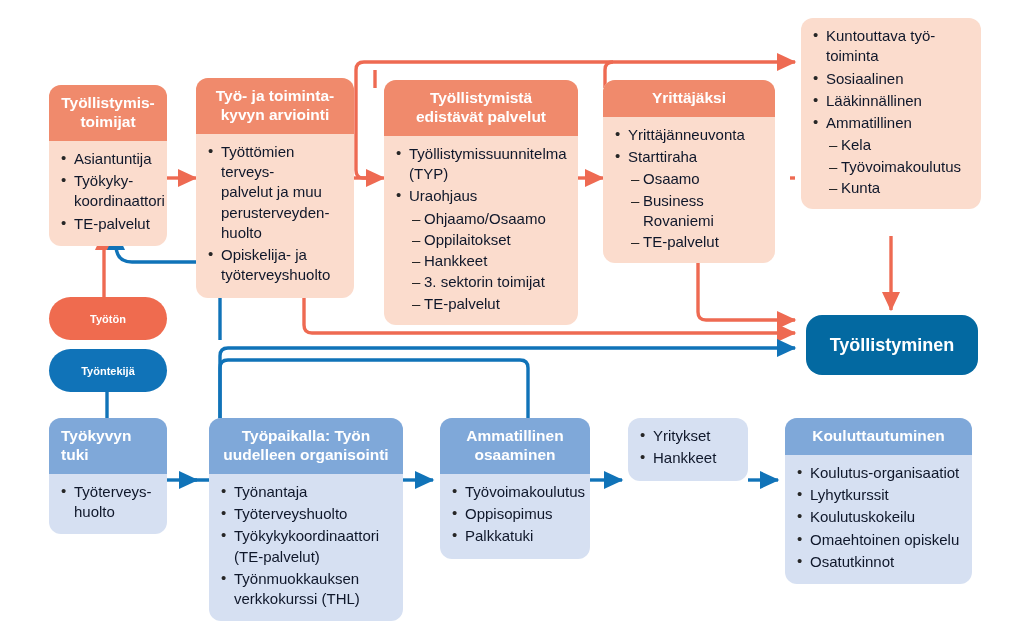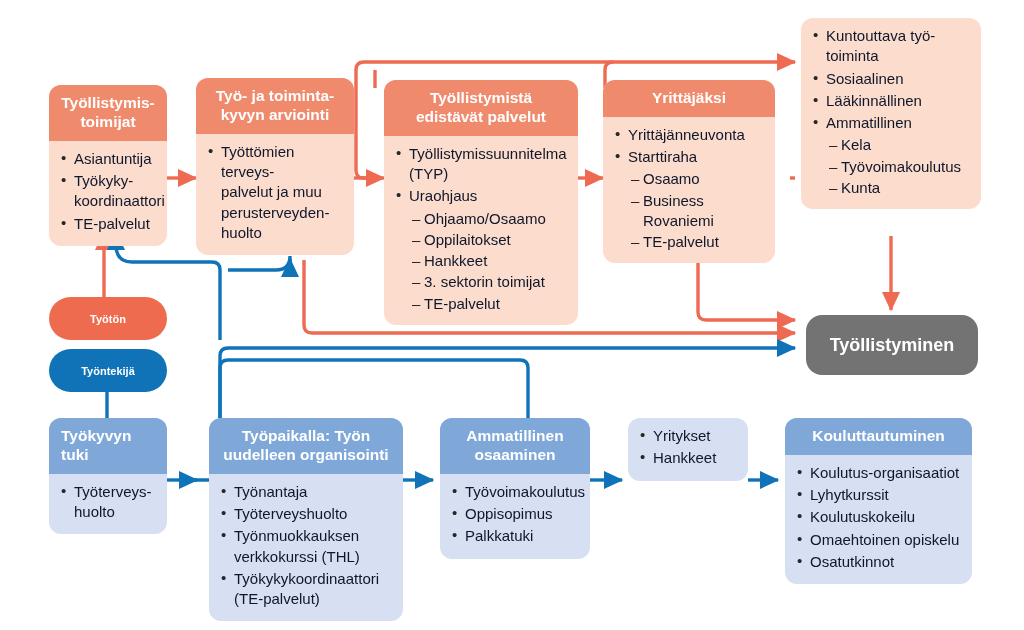--- a/index.html
+++ b/index.html
@@ -86,21 +86,21 @@
     display: flex;
     align-items: center;
     justify-content: center;
     color: #ffffff;
     font-weight: bold;
     font-size: 11px;
     box-sizing: border-box;
   }
   .pill.coral-solid { background: #EF6B4F; }
   .pill.blue-solid  { background: #1073B8; }
-  .pill.amber-solid { background: #737373; font-size: 18px; border-radius: 16px; }
+  .pill.amber-solid { background: #0369a1; font-size: 18px; border-radius: 16px; }
 </style>
 </head>
 <body>
 
 <div id="canvas">
 
   <svg id="edges" viewBox="0 0 1024 630">
     <defs>
       <marker id="arrC" markerWidth="7" markerHeight="7" refX="5.4" refY="3.1" orient="auto" markerUnits="strokeWidth">
         <path d="M0,0.4 L5.8,3.1 L0,5.8 Z" fill="#EE6A52"></path>
@@ -177,20 +177,21 @@
   </div>
 
   <div class="node coral" style="left:196px; top:78px; width:158px;">
     <div class="hdr">
       <span>Työ- ja toiminta-</span><br>
       <span>kyvyn arviointi</span>
     </div>
     <div class="body">
       <ul class="items">
         <li>Työttömien terveys-<br>palvelut ja muu<br>perusterveyden-<br>huolto</li>
+        <li>Opiskelija- ja<br>työterveyshuolto</li>
       </ul>
     </div>
   </div>
 
   <div class="node coral" style="left:384px; top:80px; width:194px;">
     <div class="hdr">
       <span>Työllistymistä</span><br>
       <span>edistävät palvelut</span>
     </div>
     <div class="body">
@@ -260,22 +261,22 @@
 
   <div class="node blue" style="left:209px; top:418px; width:194px;">
     <div class="hdr">
       <span>Työpaikalla: Työn</span><br>
       <span>uudelleen organisointi</span>
     </div>
     <div class="body">
       <ul class="items">
         <li>Työnantaja</li>
         <li>Työterveyshuolto</li>
+        <li>Työkykykoordinaattori<br>(TE-palvelut)</li>
         <li>Työnmuokkauksen<br>verkkokurssi (THL)</li>
-        <li>Työkykykoordinaattori<br>(TE-palvelut)</li>
       </ul>
     </div>
   </div>
 
   <div class="node blue" style="left:440px; top:418px; width:150px;">
     <div class="hdr">
       <span>Ammatillinen</span><br>
       <span>osaaminen</span>
     </div>
     <div class="body">

